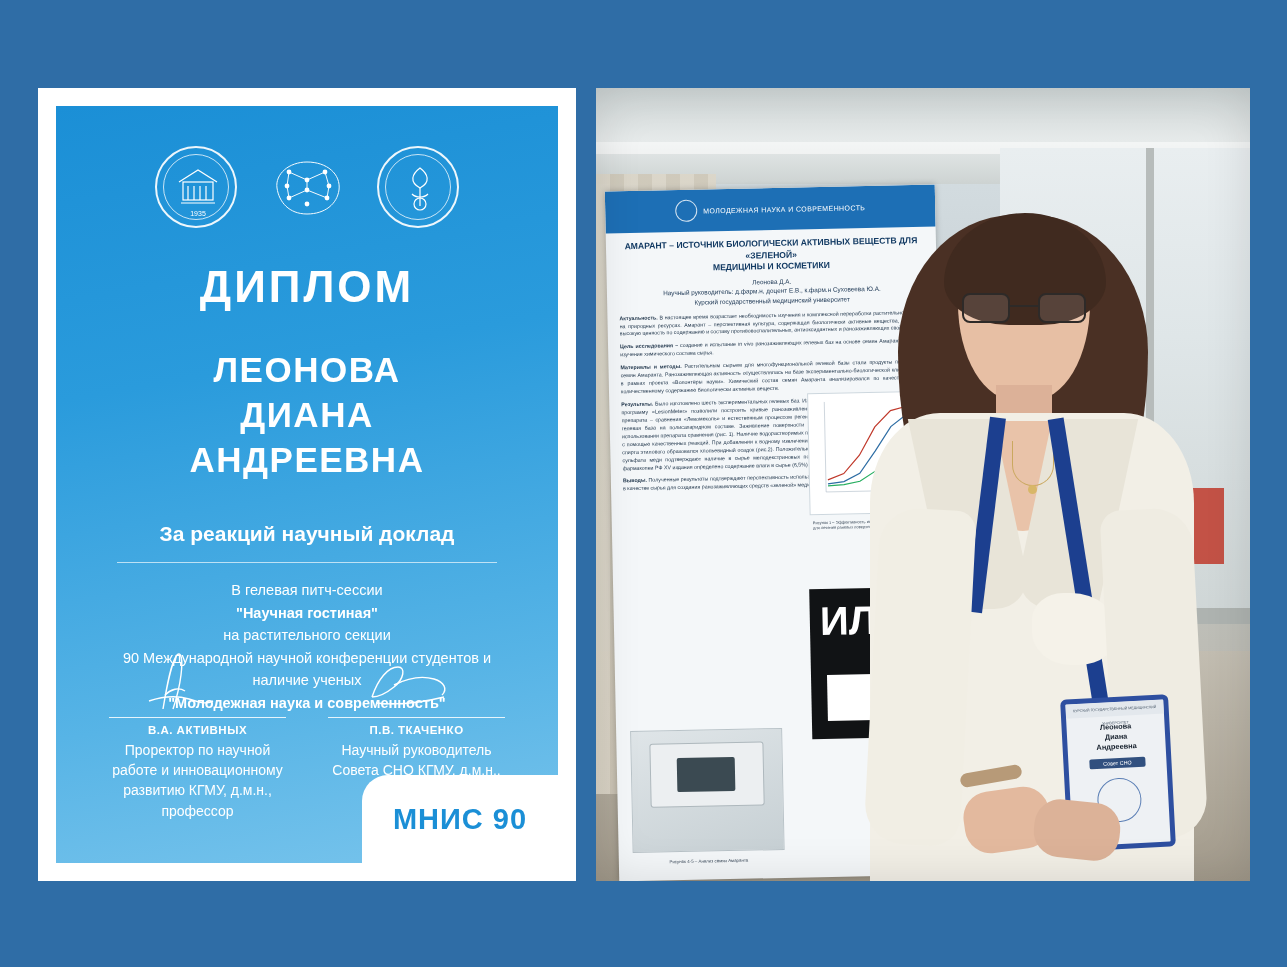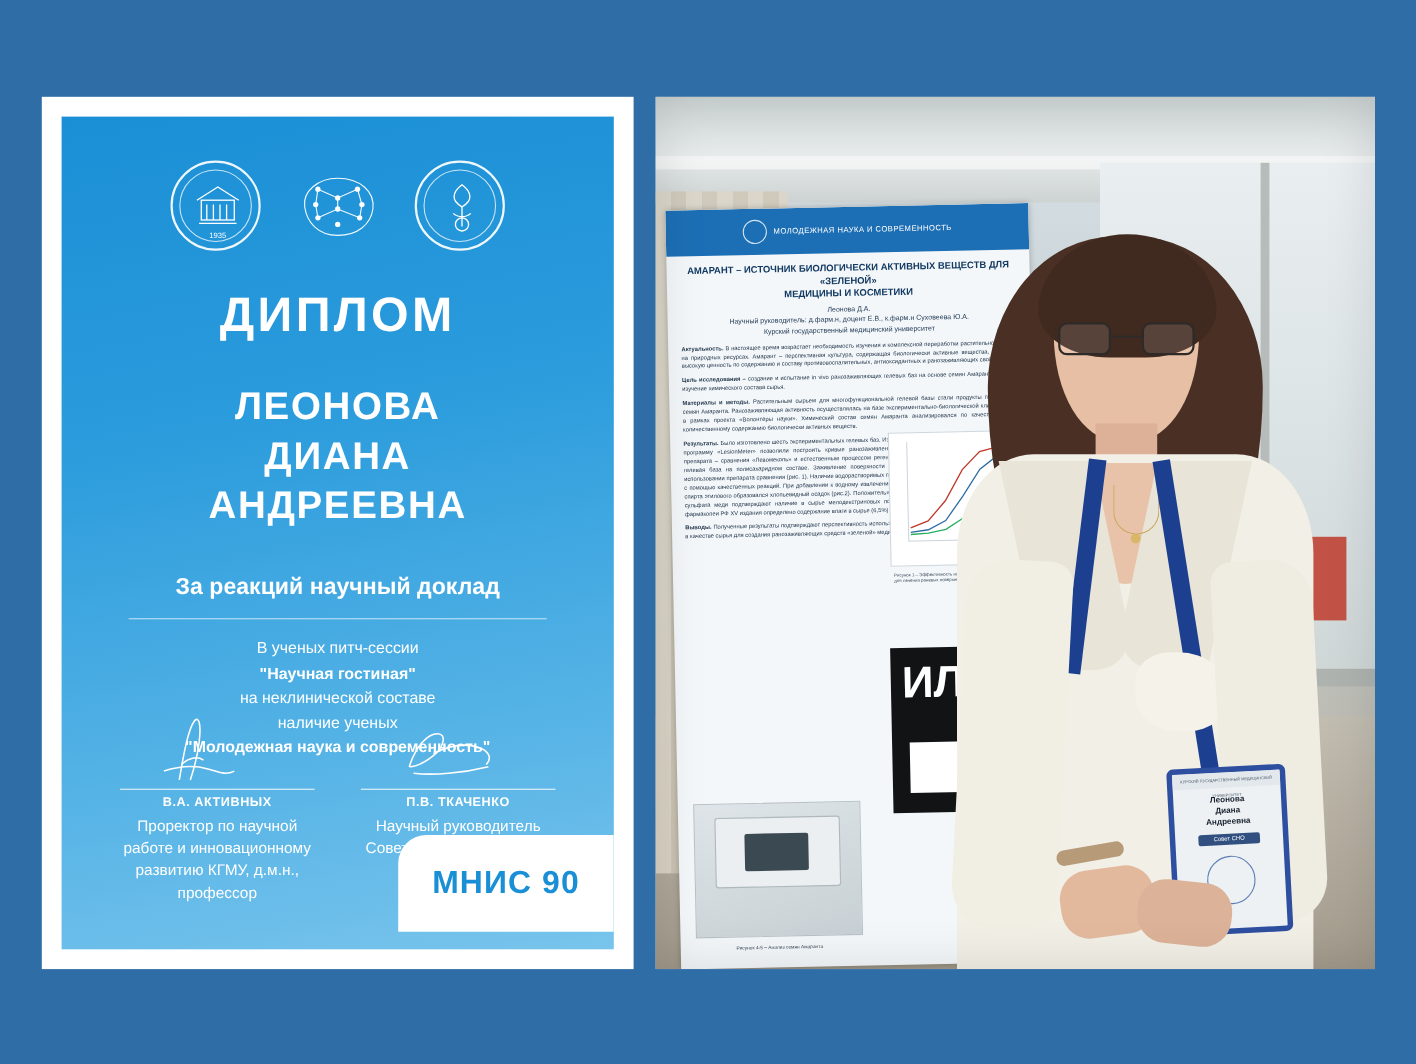--- a/index.html
+++ b/index.html
@@ -148,21 +148,21 @@
     letter-spacing: .5px;
   }
   .sig-role {
     margin-top: 4px;
     font-size: 14px;
     line-height: 1.45;
   }
   .mnis-badge {
     position: absolute;
     right: 0;
-    bottom: 16px;
+    bottom: 0;
     width: 196px;
     height: 88px;
     background: #ffffff;
     border-top-left-radius: 26px;
     display: flex;
     align-items: center;
     justify-content: center;
   }
   .mnis-badge span {
     color: #1b8fd6;
@@ -608,23 +608,24 @@
       <div class="dip-name">
         <div>ЛЕОНОВА</div>
         <div>ДИАНА</div>
         <div>АНДРЕЕВНА</div>
       </div>
 
       <div class="dip-award">За реакций научный доклад</div>
       <div class="dip-rule"></div>
 
       <div class="dip-block">
-        <div>В ученых питч-сессии</div>
+        <div>В гелевая питч-сессии</div>
         <div style="font-weight:bold">"Научная гостиная"</div>
-        <div>на неклинической составе</div>
+        <div>на растительного секции</div>
+        <div>90 Международной научной конференции студентов и</div>
         <div>наличие ученых</div>
         <div style="font-weight:bold">"Молодежная наука и современность"</div>
       </div>
 
       <div class="signatures">
         <div class="sig">
           <div class="sig-scribble">
             <svg width="185" height="72" viewBox="0 0 185 72">
               <g stroke="#ffffff" stroke-width="1.4" fill="none">
                 <path d="M58 64 C62 40 66 18 72 10 C76 6 78 14 76 30 C74 46 70 58 68 64"></path>

